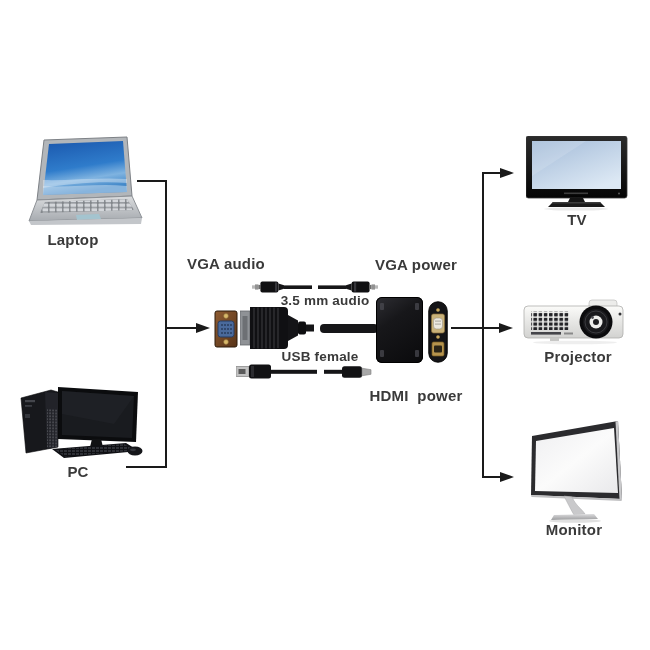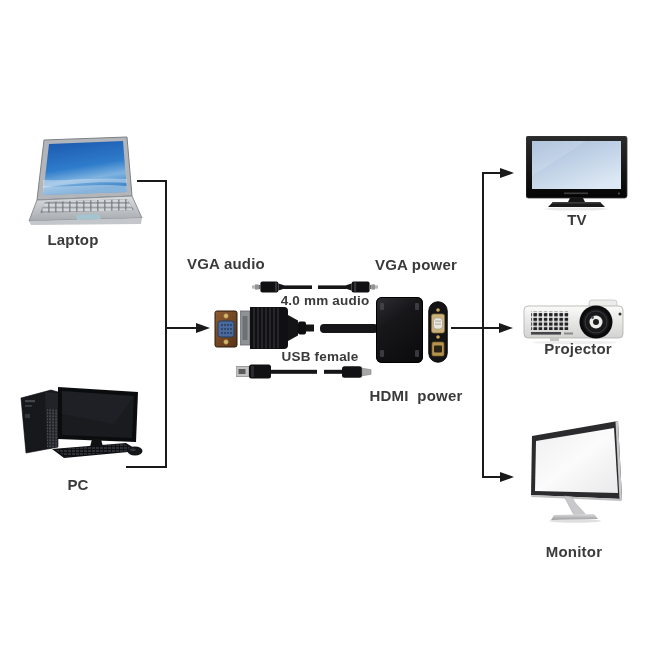--- a/index.html
+++ b/index.html
@@ -82,31 +82,31 @@
     <rect x="9" y="16" width="10" height="2.2" fill="#44464c"></rect>
     <rect x="9" y="21" width="7" height="1.8" fill="#3a3c42"></rect>
     <rect x="9" y="30" width="5" height="4" fill="#33353b"></rect>
 
     <polygon points="36,65 110,59 123,67 48,74" fill="#0f1014"></polygon>
     <polygon points="39,65.5 108,60 119,66.5 49,72.5" fill="url(#pcKeys)"></polygon>
 
     <ellipse cx="119" cy="67" rx="7.5" ry="4.5" fill="#15161a"></ellipse>
     <ellipse cx="117" cy="65.8" rx="3" ry="1.4" fill="#34363c"></ellipse>
   </svg>
-  <div class="lbl" style="left:78px;top:476px">PC</div>
+  <div class="lbl" style="left:78px;top:463px">PC</div>
 
   <div class="hline" style="left:137px;top:180px;width:30px"></div>
   <div class="hline" style="left:126px;top:466px;width:41px"></div>
   <div class="vline" style="left:165px;top:180px;height:288px"></div>
   <div class="hline" style="left:165px;top:327px;width:33px"></div>
   <div class="arrowhead" style="left:196px;top:323px"></div>
 
   <div class="lbl" style="left:226px;top:255px">VGA audio</div>
   <div class="lbl" style="left:416px;top:256px">VGA power</div>
-  <div class="lbl small" style="left:325px;top:293px">4.0 mm audio</div>
+  <div class="lbl small" style="left:325px;top:293px">3.5 mm audio</div>
   <div class="lbl small" style="left:320px;top:349px">USB female</div>
   <div class="lbl" style="left:416px;top:387px">HDMI  power</div>
 
   <svg class="abs" style="left:252px;top:280px" width="128" height="14" viewBox="0 0 128 14">
     <rect x="0" y="5.3" width="3" height="3.4" fill="#b9b9b9"></rect>
     <rect x="3" y="4.4" width="3.4" height="5.2" fill="#929292"></rect>
     <rect x="6.4" y="4.9" width="2" height="4.2" fill="#6d6d6d"></rect>
     <rect x="8.4" y="1.6" width="18" height="10.8" rx="2" fill="#101012"></rect>
     <rect x="23" y="2.4" width="2.2" height="9.2" fill="#35353a"></rect>
     <polygon points="26.4,3.4 32,5.2 32,8.8 26.4,10.6" fill="#141416"></polygon>
@@ -252,21 +252,21 @@
     <circle cx="73" cy="23" r="16.5" fill="#0b0b0d"></circle>
     <circle cx="73" cy="23" r="13" fill="#19191c"></circle>
     <circle cx="73" cy="23" r="11" fill="none" stroke="#3b3b3f" stroke-width="1"></circle>
     <circle cx="73" cy="23" r="6.5" fill="#ededeb"></circle>
     <circle cx="73" cy="23" r="3" fill="#1d1d20"></circle>
     <circle cx="69.5" cy="18.5" r="1.4" fill="#4a4a4f"></circle>
     <circle cx="97" cy="15" r="1.5" fill="#333336"></circle>
     <rect x="27" y="39" width="9" height="3" fill="#c7c7c5"></rect>
     <ellipse cx="52" cy="43.5" rx="42" ry="1.8" fill="#dedede" opacity="0.5"></ellipse>
   </svg>
-  <div class="lbl" style="left:578px;top:340px">Projector</div>
+  <div class="lbl" style="left:578px;top:348px">Projector</div>
 
   <svg class="abs" style="left:524px;top:414px" width="102" height="112" viewBox="0 0 102 112">
     <defs>
       <linearGradient id="monScr" x1="0" y1="0" x2="1" y2="1">
         <stop offset="0" stop-color="#efeff1"></stop>
           <stop offset="0.5" stop-color="#fbfbfb"></stop>
           <stop offset="1" stop-color="#e9e9eb"></stop>
       </linearGradient>
       <linearGradient id="monBase" x1="0" y1="0" x2="0" y2="1">
         <stop offset="0" stop-color="#dcdcde"></stop>
@@ -274,15 +274,15 @@
       </linearGradient>
     </defs>
     <polygon points="8,22 94,7 98,85 7,81" fill="#2b2b2e"></polygon>
     <polygon points="94,7 98,85 95.5,85.5 91.5,7.5" fill="#c9c9cb"></polygon>
     <polygon points="12,27 90,14 94,79 11,77" fill="url(#monScr)"></polygon>
     <polygon points="7,81 98,85 97.5,87 7.5,83" fill="#bfbfc1"></polygon>
     <path d="M48,83 C52,92 58,95 61,100 L50,101 C46,94 43,88 40,82 Z" fill="#c9c9cb" stroke="#a9a9ab" stroke-width="0.5"></path>
     <polygon points="30,101 70,100 74,105 27,106" fill="url(#monBase)"></polygon>
     <ellipse cx="51" cy="107" rx="26" ry="1.8" fill="#cccccc" opacity="0.6"></ellipse>
   </svg>
-  <div class="lbl" style="left:574px;top:543px">Monitor</div>
+  <div class="lbl" style="left:574px;top:521px">Monitor</div>
 
 </div>
 
 </body></html>

